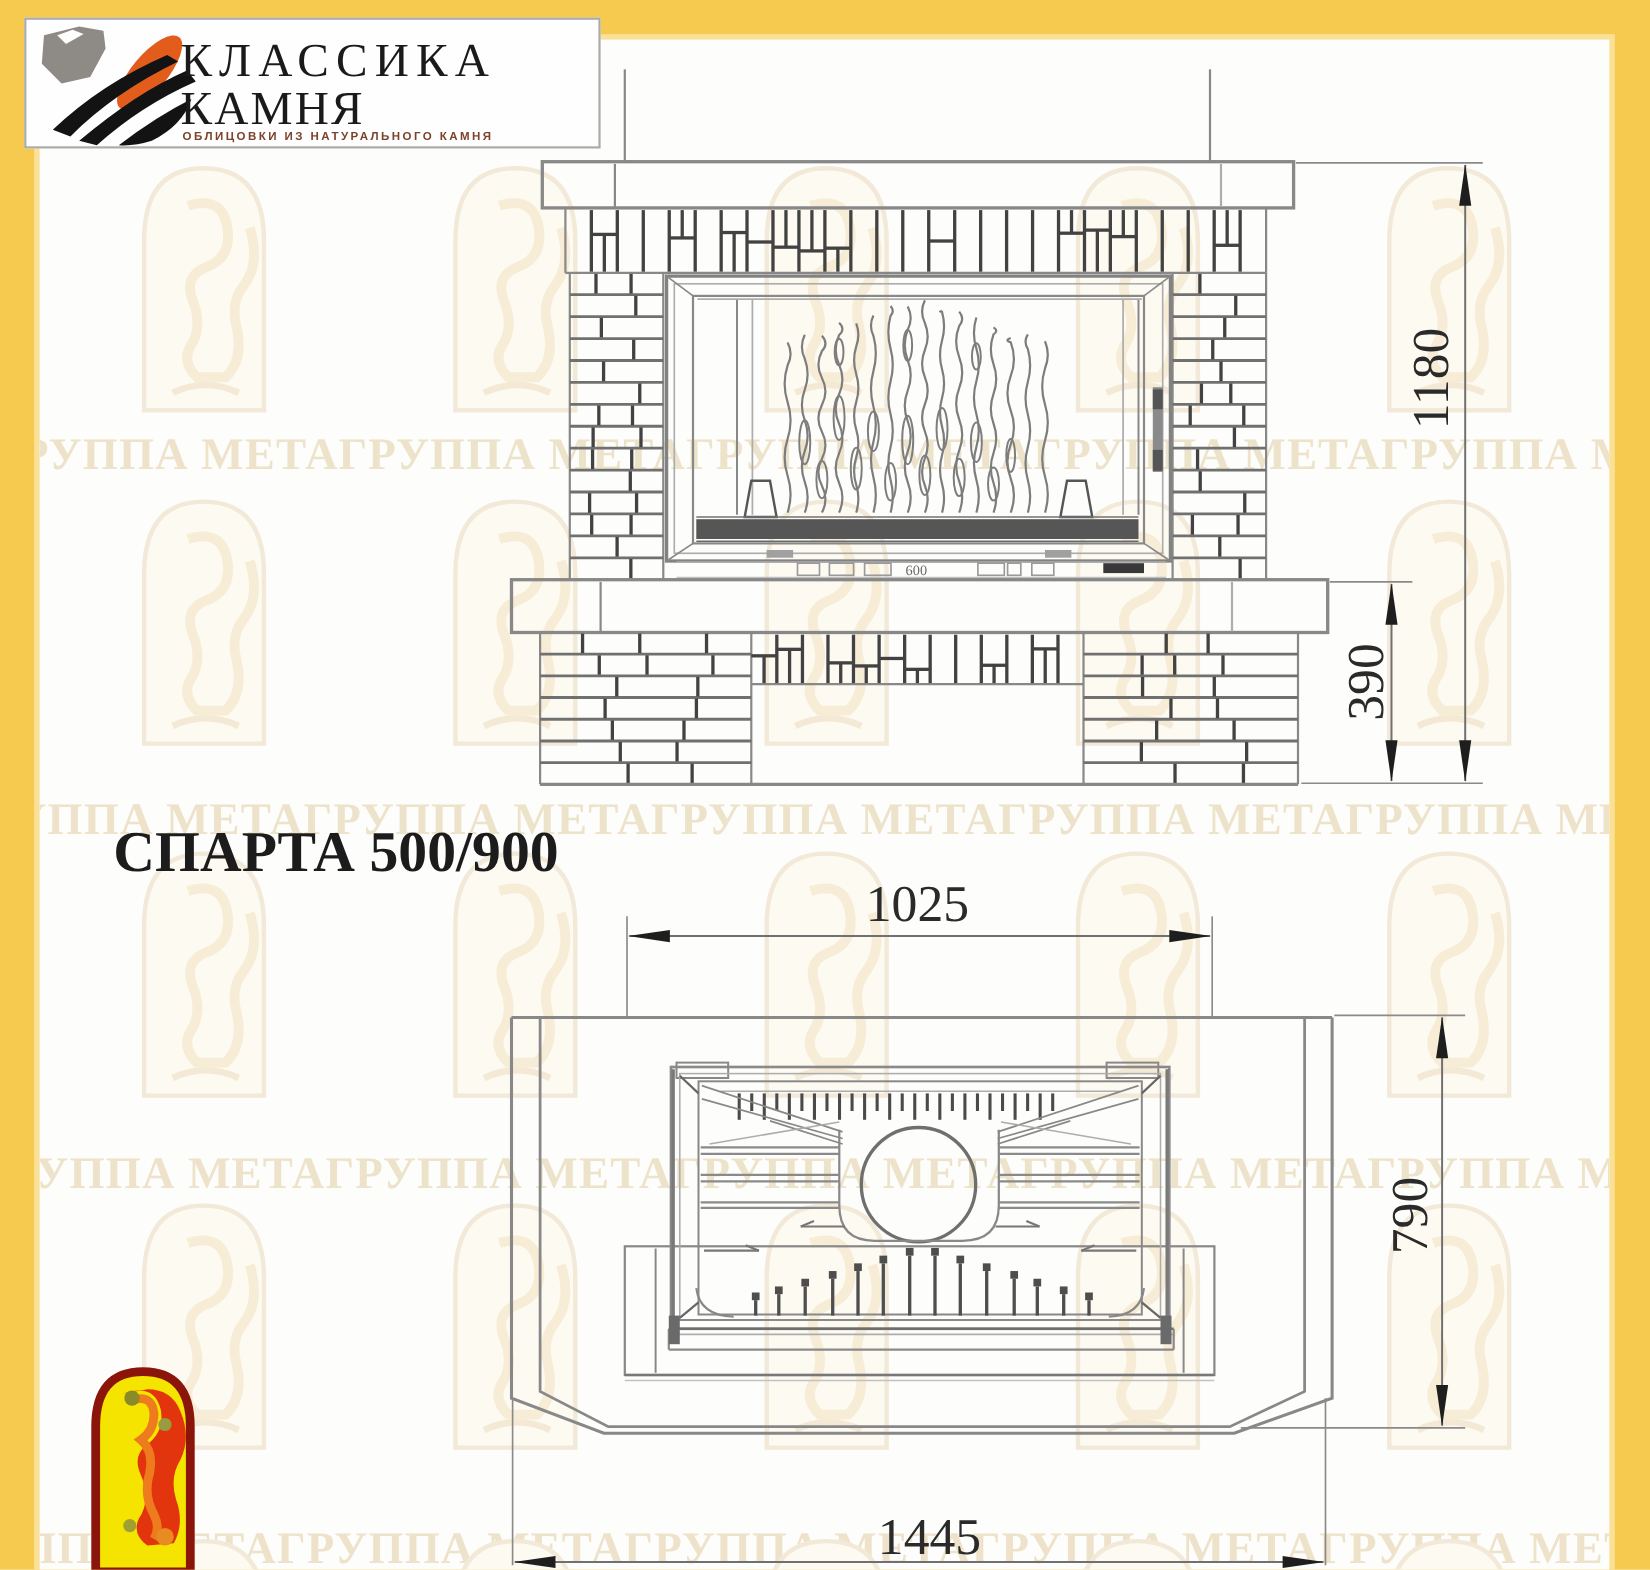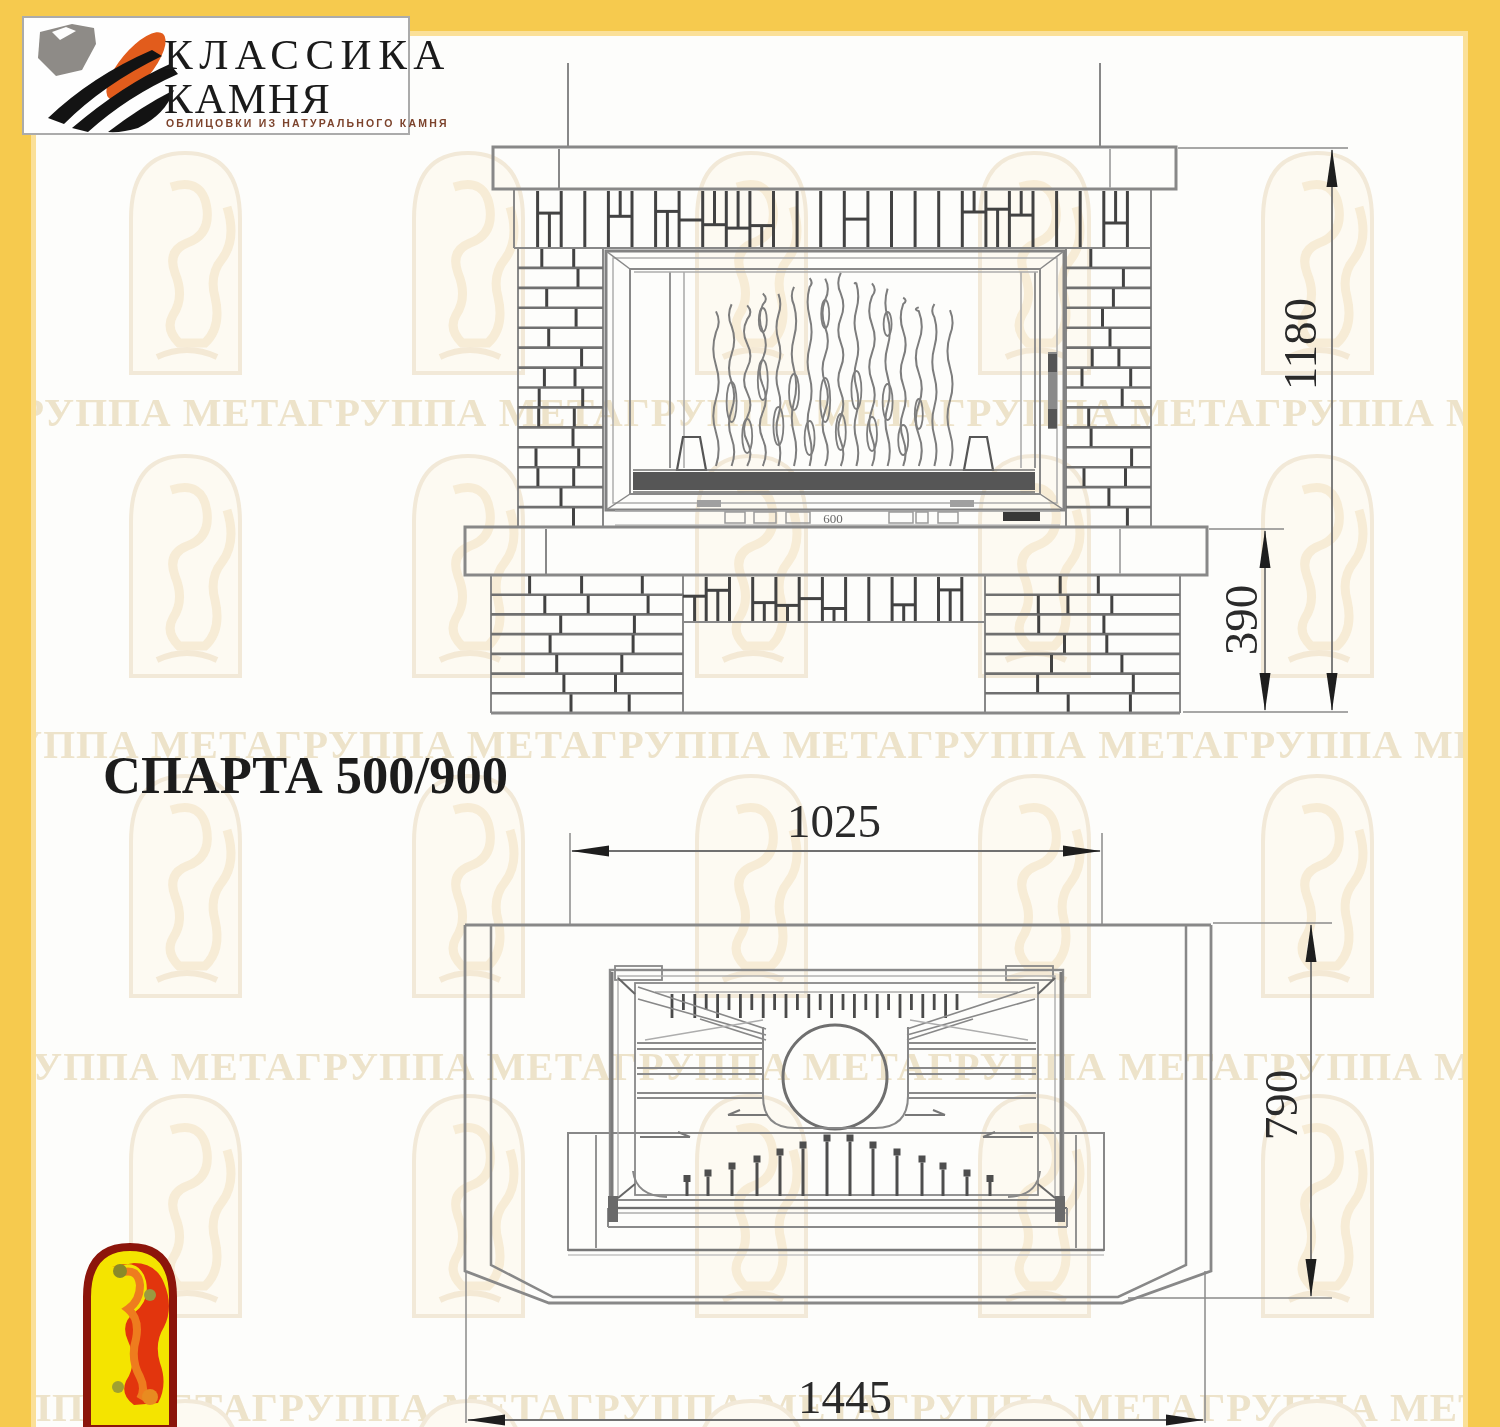--- a/index.html
+++ b/index.html
@@ -1,21 +1,21 @@
 <!DOCTYPE html>
 <html><head>
 <meta charset="utf-8">
 <style>
 html,body { margin:0; padding:0; }
 body { width:1500px; height:1427px; position:relative; overflow:hidden;
        background:#f6ca4e; font-family:"Liberation Sans", sans-serif; }
 #paper { position:absolute; left:36px; top:36px; width:1427px; height:1391px; background:#fdfdfb; box-shadow:0 0 0 5px #fbe098; overflow:hidden; }
 .wmrow { position:absolute; white-space:nowrap; font-family:"Liberation Serif", serif;
          font-weight:bold; font-size:41px; letter-spacing:1px; color:#eaddbf; opacity:0.8; }
-#logo { position:absolute; left:22px; top:16px; width:388px; height:119px; background:#fefefe;
+#logo { position:absolute; left:22px; top:16px; width:524px; height:119px; background:#fefefe;
         border:2px solid #ababab; box-sizing:border-box; }
 #title { position:absolute; left:103px; top:745px; font-family:"Liberation Serif", serif;
          font-weight:bold; font-size:52.5px; letter-spacing:0px; color:#1c1c1c; }
 svg { display:block; }
 </style>
 </head>
 <body>
 <div id="paper">
 <div class="wmrow" style="top:352px;left:-44px">ГРУППА МЕТАГРУППА МЕТАГРУППА МЕТАГРУППА МЕТАГРУППА МЕТАГРУППА МЕТА</div>
 <div class="wmrow" style="top:684px;left:-76px">ГРУППА МЕТАГРУППА МЕТАГРУППА МЕТАГРУППА МЕТАГРУППА МЕТАГРУППА МЕТА</div>

